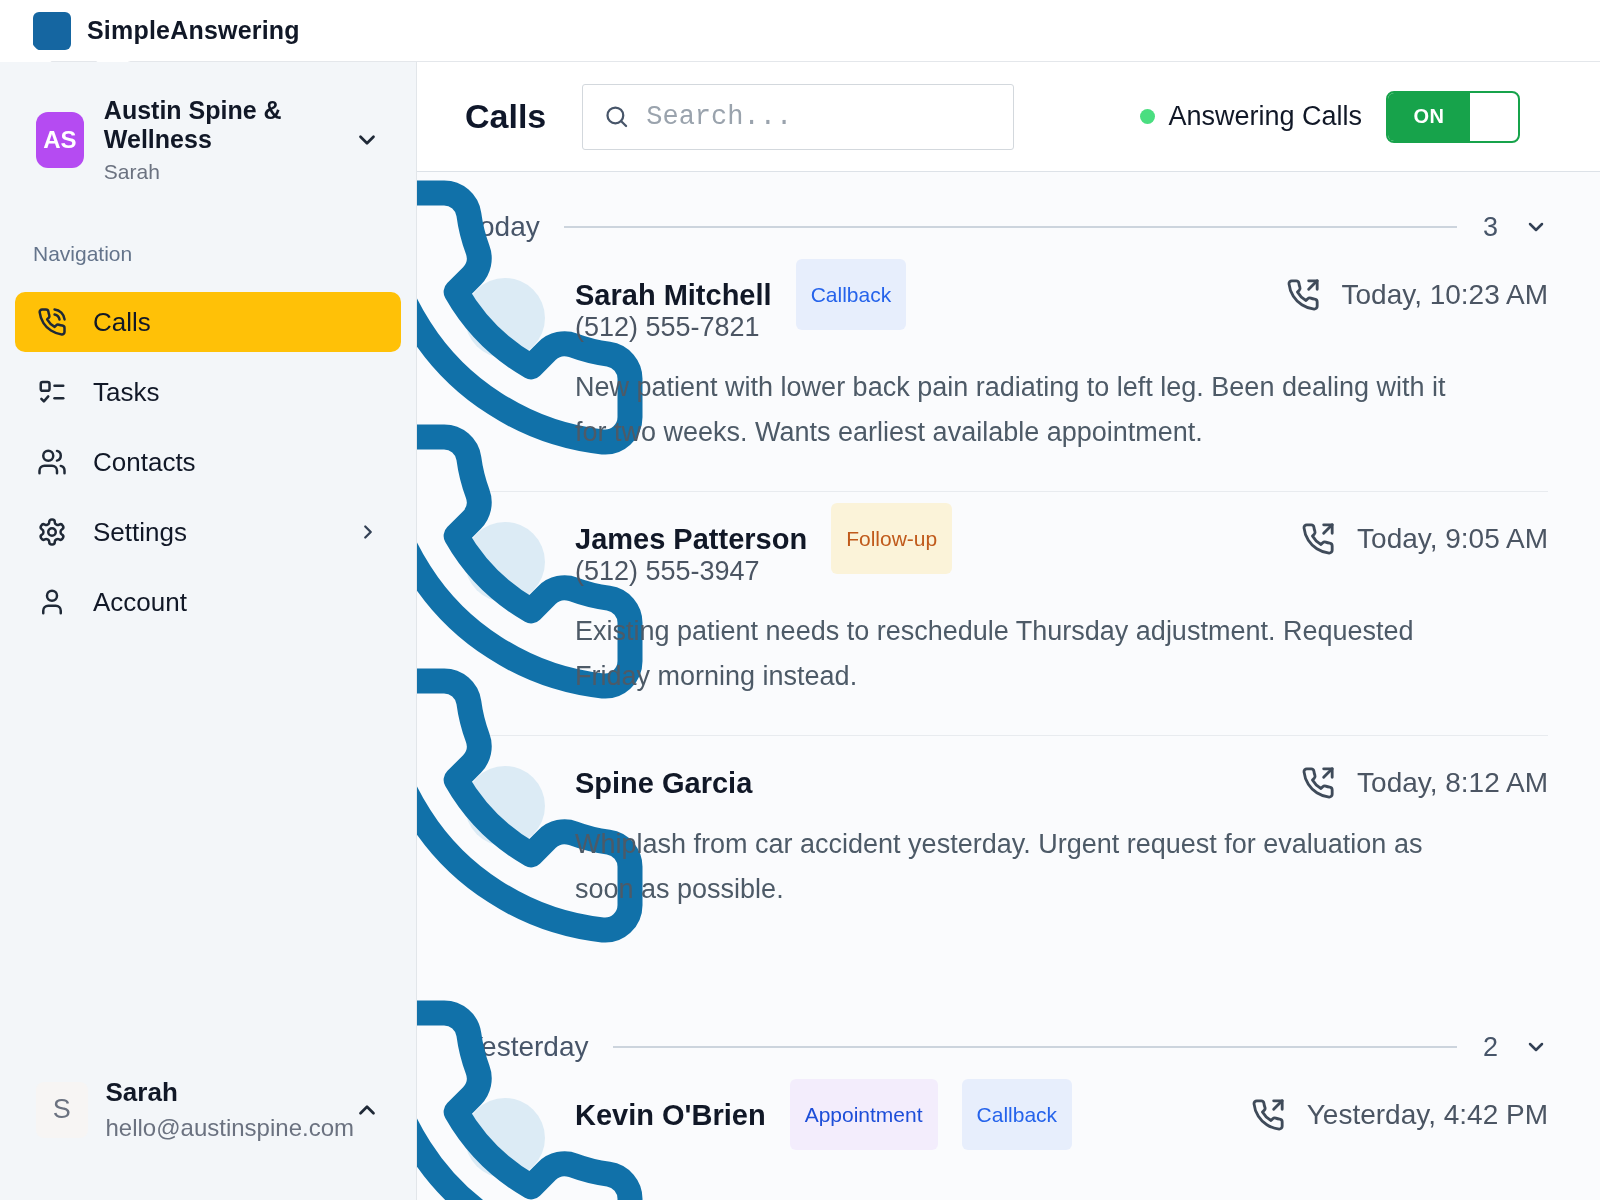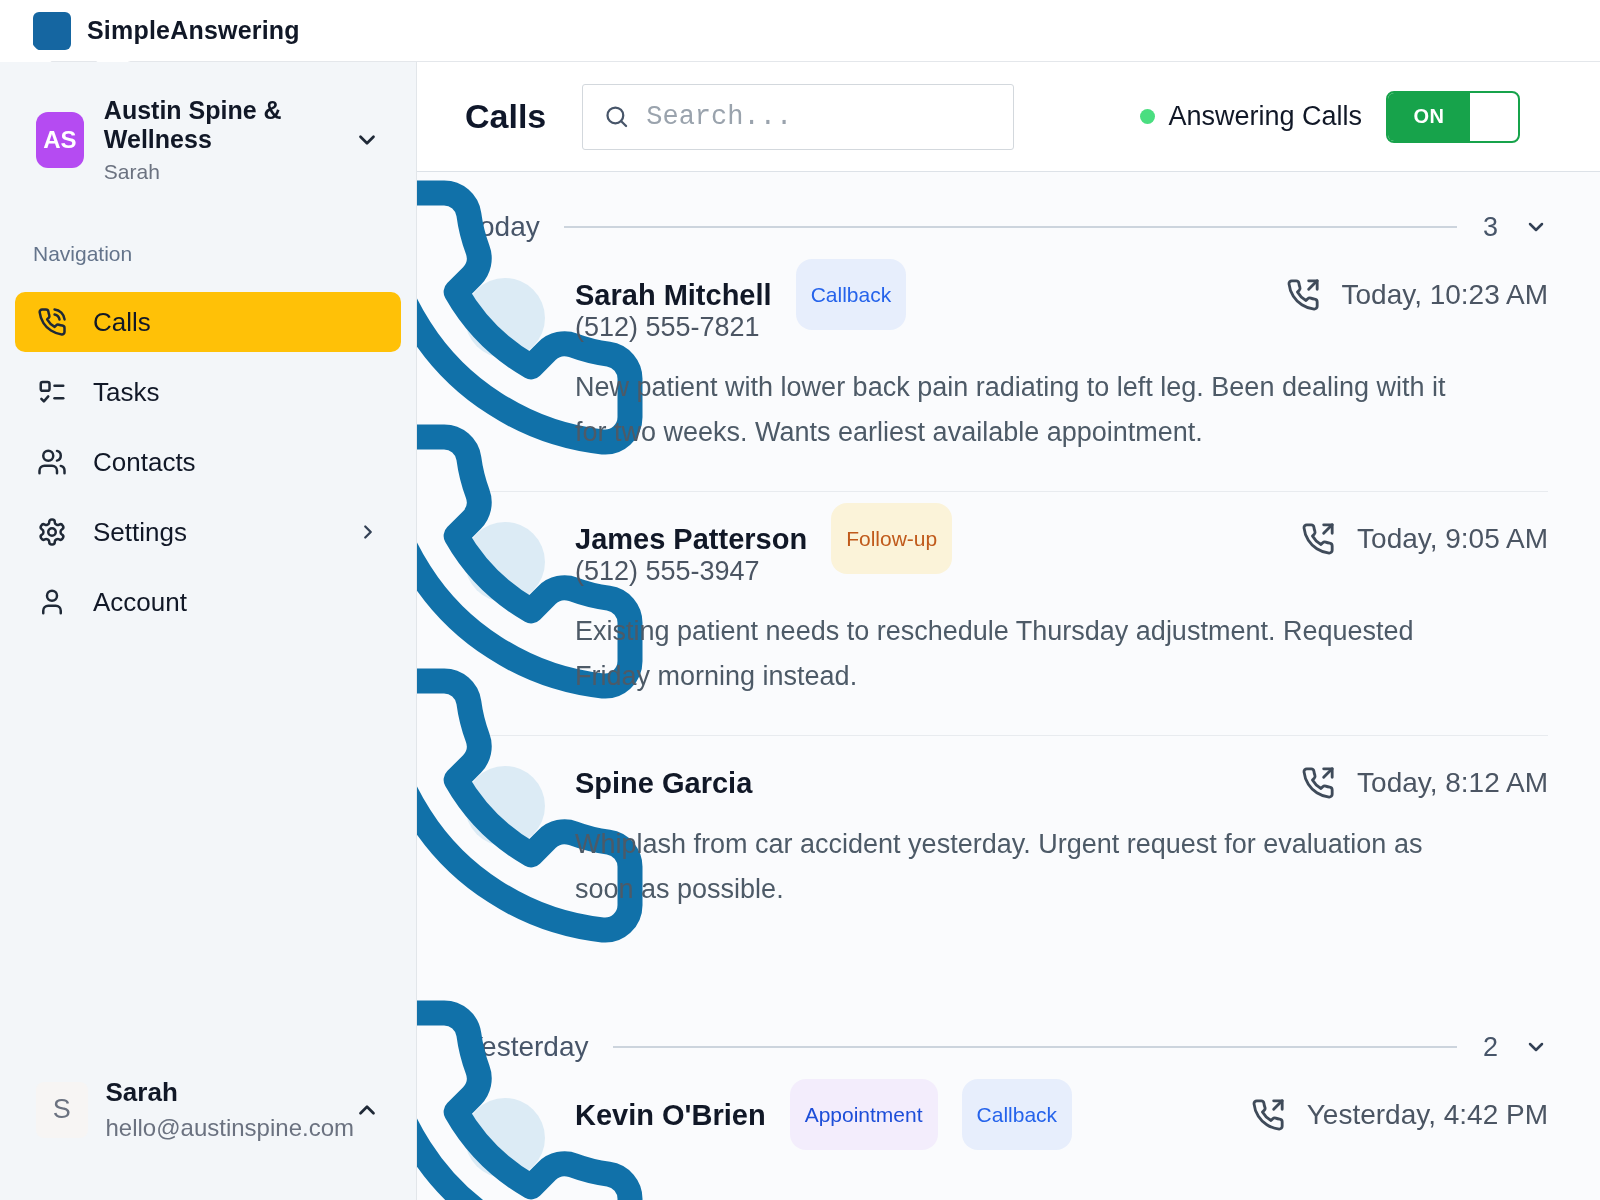--- a/index.html
+++ b/index.html
@@ -74,21 +74,21 @@
   .section-count { font-size:27px; color:#475569; }
   .section-chevron { width:24px; height:24px; color:#334155; margin-left:26px; cursor:pointer; }
 
   .call-row { display:flex; padding:30px 0 36px 0; cursor:pointer; }
   .call-row.sep { border-bottom:1px solid #e8ebef; }
   .call-avatar { width:80px; height:80px; border-radius:50%; background:#dcebf5; color:#1171a9;
     flex:none; display:flex; align-items:center; justify-content:center; padding:22px; margin-right:30px; }
   .call-body { flex:1; min-width:0; }
   .call-head { display:flex; align-items:center; }
   .call-name { font-size:29px; font-weight:700; color:#111827; }
-  .tag { font-size:21px; font-weight:500; padding:24px 15px; border-radius:16px; margin-left:24px; white-space:nowrap; }
+  .tag { font-size:21px; font-weight:500; padding:24px 15px; border-radius:6px; margin-left:24px; white-space:nowrap; }
   .tag-blue   { color:#2563eb; background:#e7eefc; }
   .tag-amber  { color:#c05a1b; background:#fbf3d9; }
   .tag-purple { color:#1d4ed8; background:#f3edfc;margin-top:15px; }
   .call-meta { margin-left:auto; display:flex; align-items:center; padding-left:20px; }
   .meta-icon { width:34px; height:34px; color:#3f4b5a; margin-right:22px; }
   .call-time { font-size:28px; color:#4b5563; white-space:nowrap; }
   .call-phone { font-size:27px; color:#4b5563; }
   .call-summary { font-size:27px; color:#4d5a67; line-height:45px; margin-top:22px; max-width:880px; }
 </style>
 </head>

